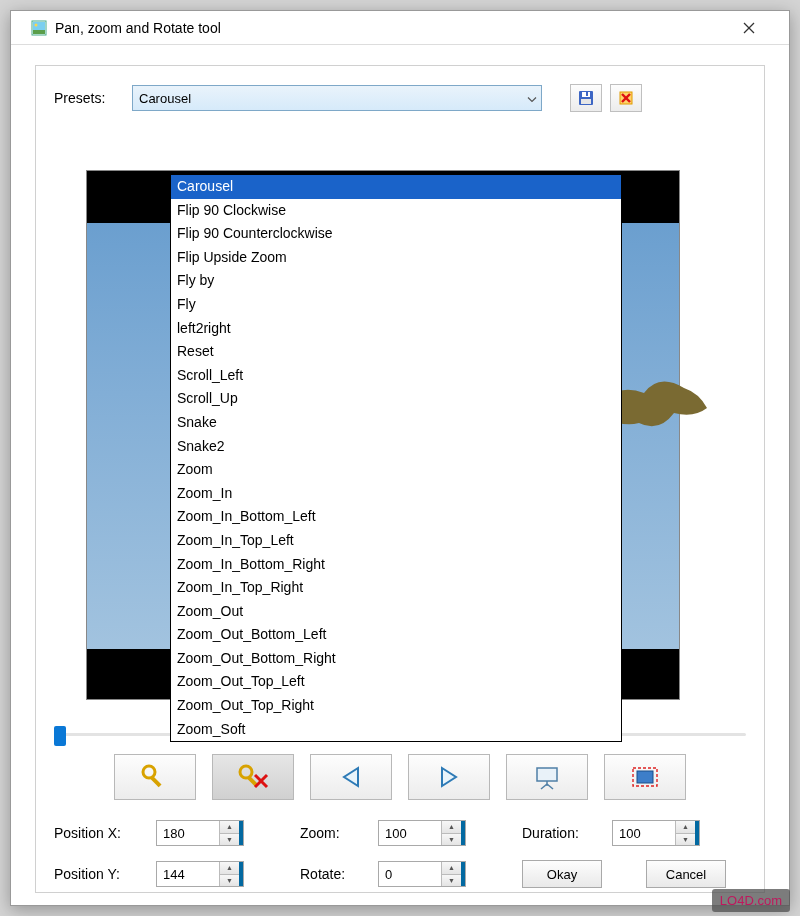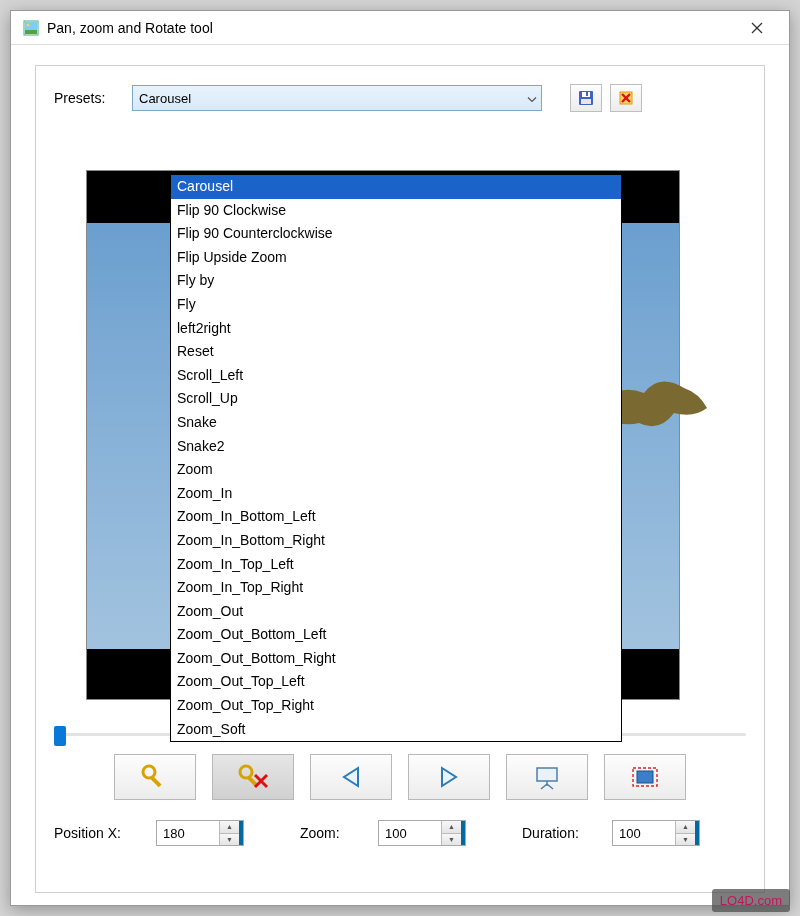--- a/index.html
+++ b/index.html
@@ -22,21 +22,21 @@
     background: #fff;
     border: 1px solid #999;
     box-shadow: 0 4px 16px rgba(0,0,0,0.3);
   }
   .titlebar {
     height: 34px;
     background: #fff;
     border-bottom: 1px solid #ddd;
     display: flex;
     align-items: center;
-    padding: 0 12px;
+    padding: 0 20px;
   }
   .titlebar .app-icon {
     width: 16px; height: 16px;
     margin-right: 8px;
   }
   .titlebar .title-text {
     flex: 1;
     font-size: 14px;
     color: #000;
   }
@@ -311,22 +311,22 @@
         <div class="opt">Fly</div>
         <div class="opt">left2right</div>
         <div class="opt">Reset</div>
         <div class="opt">Scroll_Left</div>
         <div class="opt">Scroll_Up</div>
         <div class="opt">Snake</div>
         <div class="opt">Snake2</div>
         <div class="opt">Zoom</div>
         <div class="opt">Zoom_In</div>
         <div class="opt">Zoom_In_Bottom_Left</div>
+        <div class="opt">Zoom_In_Top_Left</div>
         <div class="opt">Zoom_In_Bottom_Right</div>
-        <div class="opt">Zoom_In_Top_Left</div>
         <div class="opt">Zoom_In_Top_Right</div>
         <div class="opt">Zoom_Out</div>
         <div class="opt">Zoom_Out_Bottom_Left</div>
         <div class="opt">Zoom_Out_Bottom_Right</div>
         <div class="opt">Zoom_Out_Top_Left</div>
         <div class="opt">Zoom_Out_Top_Right</div>
         <div class="opt">Zoom_Soft</div>
       </div>
 
     <div class="slider-track">
@@ -397,17 +397,40 @@
       <span class="flabel" style="width:70px">Duration:</span>
       <div class="spinbox">
         <input value="100" style="">
         <div class="spin">
             <div>▲</div>
             <div>▼</div>
           </div>
       </div>
     </div>
 
+    <div class="fields-row r2">
+      <span class="flabel" style="width:82px">Position Y:</span>
+      <div class="spinbox">
+        <input value="144" style="">
+        <div class="spin">
+            <div>▲</div>
+            <div>▼</div>
+          </div>
+      </div>
+      <span style="width:16px"></span>
+      <span class="flabel" style="width:58px">Rotate:</span>
+      <div class="spinbox">
+        <input value="0" style="">
+        <div class="spin">
+            <div>▲</div>
+            <div>▼</div>
+          </div>
+      </div>
+      <span style="width:16px"></span>
+      <div class="btn">Okay</div>
+      <span style="width:4px"></span>
+      <div class="btn">Cancel</div>
+    </div>
 
   </div>
 </div>
 
 <div class="watermark">LO4D.com</div>
 
 </body></html>

